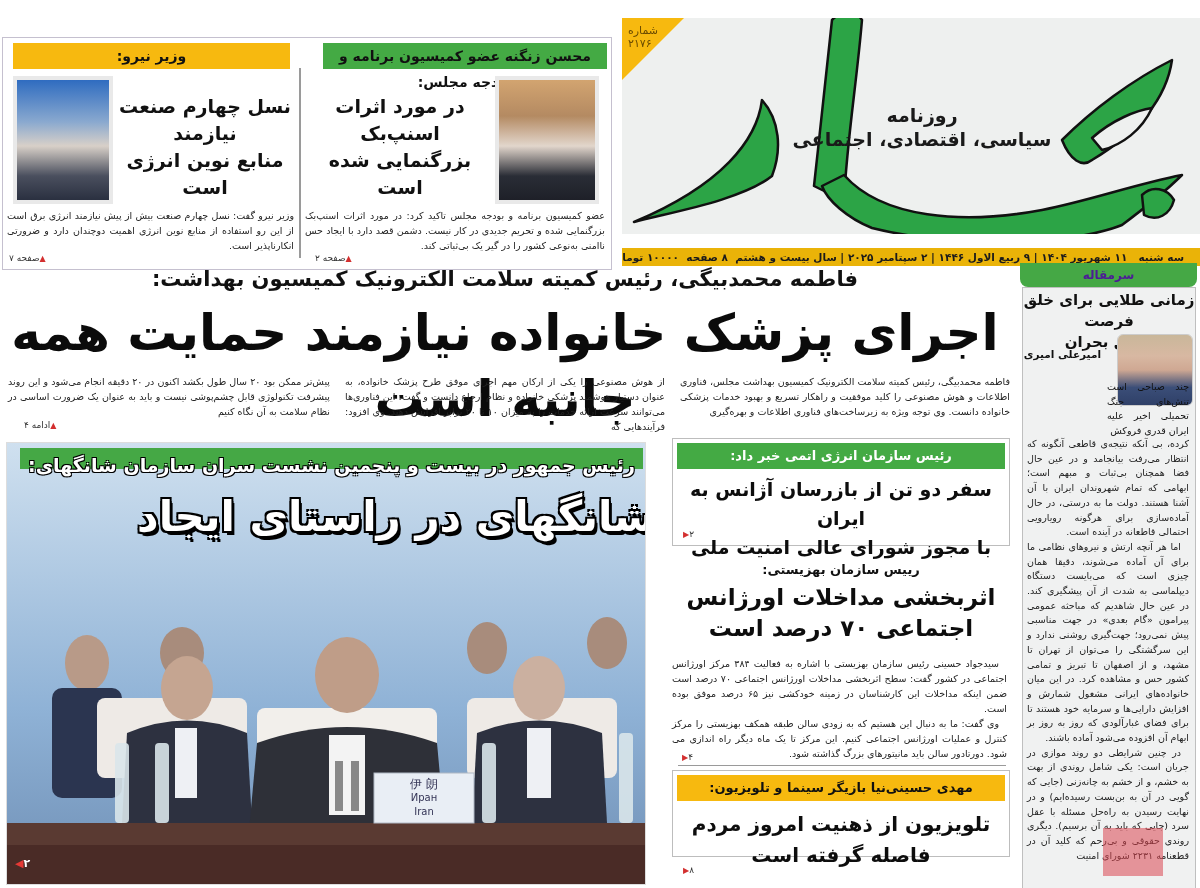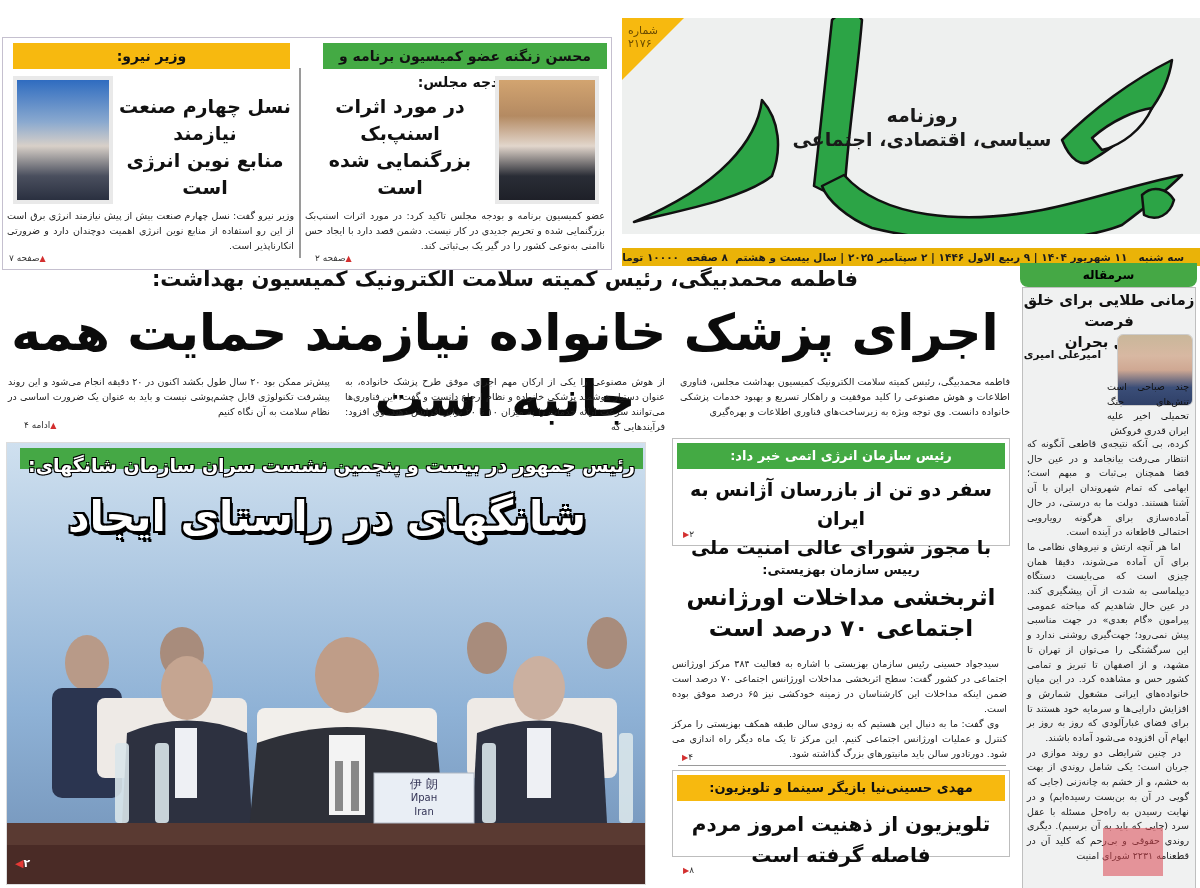--- a/index.html
+++ b/index.html
@@ -38,38 +38,38 @@
   .vdiv { position: absolute; width: 1.5px; background: #9a9a9a; }
 
   
   #lead-kicker { left: 0; top: 264px; width: 1010px; text-align: center; font-weight: bold; font-size: 21px; line-height: 30px; color: #111; }
   #lead-headline { left: 0; top: 300px; width: 1010px; text-align: center; font-weight: bold; font-size: 50px; line-height: 66px; color: #0b0b0b; letter-spacing: -1px; }
   .lead-col { position: absolute; top: 374px; font-size: 9.5px; line-height: 15px; text-align: justify; color: #222; }
 
   
   #photo-story { left: 6px; top: 442px; width: 640px; height: 443px; overflow: hidden; background: #a9c4dd; border: 1px solid #ddd; }
   #photo-kicker { position: absolute; left: 13px; top: 5px; width: 623px; height: 21px; background: #45a845; color: #fff; font-weight: bold; font-size: 19px; line-height: 35px; text-align: center; text-shadow: 1px 1px 0 #000, -1px -1px 0 #000, 1px -1px 0 #000, -1px 1px 0 #000; }
-  #photo-headline { position: absolute; left: 0; top: 46px; width: 640px; text-align: center; color: #fff; font-weight: bold; font-size: 42px; line-height: 56px;
+  #photo-headline { position: absolute; left: 8px; top: 46px; width: 640px; text-align: right; color: #fff; font-weight: bold; font-size: 42px; line-height: 56px;
     text-shadow: 2px 2px 0 #000, -2px -2px 0 #000, 2px -2px 0 #000, -2px 2px 0 #000, 3px 4px 0 #000; }
   #photo-ref { position: absolute; left: 8px; top: 414px; color: #fff; font-size: 11px; font-weight: bold; direction: ltr; }
 
   
   #mid-box1 { left: 672px; top: 438px; width: 338px; height: 108px; border: 1.5px solid #bdbdbd; }
   #mid-box1 .kicker { left: 4px; top: 4px; width: 328px; color: #fff; font-size: 13px; }
   .mid-head { position: absolute; text-align: center; font-weight: bold; color: #0d0d0d; }
 
   #mid-story2-kicker { left: 672px; top: 562px; width: 338px; text-align: center; font-weight: bold; font-size: 13px; }
   #mid-story2-head { left: 672px; top: 582px; width: 338px; }
   #mid-story2-body { left: 672px; top: 656px; width: 335px; }
 
   #mid-box3 { left: 672px; top: 770px; width: 338px; height: 87px; border: 1.5px solid #bdbdbd; text-decoration: underline; }
   #mid-box3 .kicker { left: 4px; top: 4px; width: 328px; font-size: 13px; }
 
   
-  #editorial-tab { left: 1020px; top: 263px; width: 177px; height: 24px; background: #45a845; border-radius: 0 0 8px 8px; color: #000000; font-weight: bold; font-size: 12px; line-height: 24px; text-align: center; }
+  #editorial-tab { left: 1020px; top: 263px; width: 177px; height: 24px; background: #45a845; border-radius: 0 0 8px 8px; color: #4c1d95; font-weight: bold; font-size: 12px; line-height: 24px; text-align: center; }
   #editorial-box { left: 1022px; top: 287px; width: 174px; height: 601px; background: #f0f1f1; border: 1px solid #bfbfbf; border-bottom: none; overflow: hidden; }
   #editorial-title { position: absolute; left: 0; top: 2px; width: 172px; text-align: center; font-weight: bold; font-size: 15px; line-height: 21px; color: #111; }
   #editorial-author { position: absolute; right: 94px; top: 60px; font-size: 10.5px; font-weight: bold; }
   #editorial-photo { position: absolute; left: 94px; top: 46px; width: 76px; height: 72px; border-radius: 6px; overflow: hidden; border: 1px solid #ccc; }
   #editorial-intro { position: absolute; right: 6px; top: 92px; width: 82px; font-size: 9.5px; line-height: 14.5px; text-align: justify; }
   #editorial-body { position: absolute; right: 6px; top: 149px; width: 162px; font-size: 9.5px; line-height: 14.7px; text-align: justify; color: #1c1c1c; }
   #editorial-body p { text-indent: 8px; }
   #watermark { position: absolute; left: 80px; top: 540px; width: 60px; height: 48px; background: rgba(218,70,80,0.55); }
 </style>
 </head>

